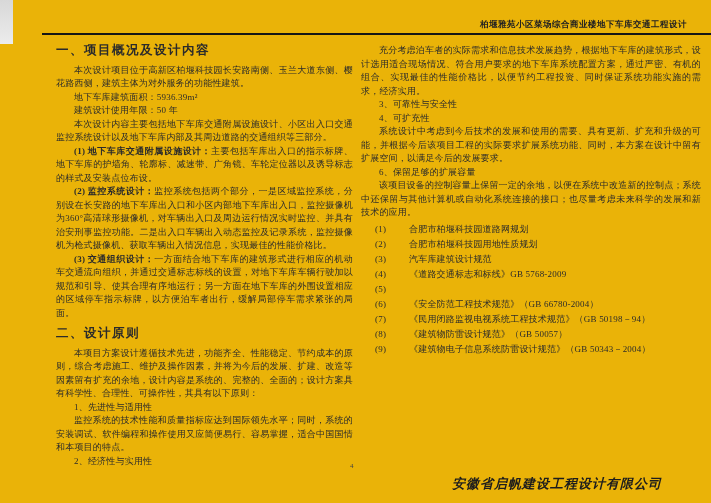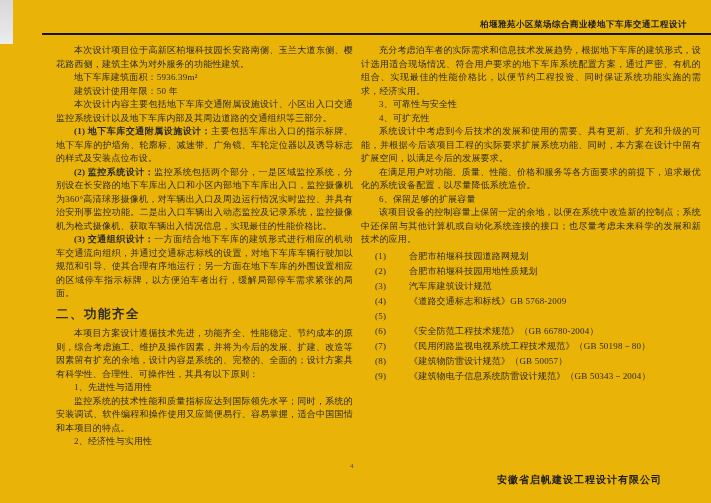--- a/index.html
+++ b/index.html
@@ -67,60 +67,61 @@
   .footer-page {
     position: absolute;
     left: 350px;
     bottom: 33px;
     font-size: 7px;
     color: #444;
   }
   .footer-company {
     position: absolute;
     right: 49px;
-    bottom: 16px;
-    font-size: 10px;
+    bottom: 10px;
+    font-size: 13px;
     font-weight: bold;
     letter-spacing: 1px;
     color: #1d1d1d;
+    font-style: italic;
   }
 </style>
 </head>
 <body>
 
 <div class="page">
 
   <div class="corner-artifact"></div>
 
   <div class="page-header">
     <span>柏堰雅苑小区菜场综合商业楼地下车库交通工程设计</span>
   </div>
   <div class="header-rule"></div>
 
   <div class="col col-left">
+    <h2 class="first">一、项目概况及设计内容</h2>
     <p>本次设计项目位于高新区柏堰科技园长安路南侧、玉兰大道东侧、樱花路西侧，建筑主体为对外服务的功能性建筑。</p>
     <p>地下车库建筑面积：5936.39m²</p>
     <p>建筑设计使用年限：50 年</p>
     <p>本次设计内容主要包括地下车库交通附属设施设计、小区出入口交通监控系统设计以及地下车库内部及其周边道路的交通组织等三部分。</p>
     <p><b>(1) 地下车库交通附属设施设计：</b><span>主要包括车库出入口的指示标牌、地下车库的护墙角、轮廓标、减速带、广角镜、车轮定位器以及诱导标志的样式及安装点位布设。</span></p>
     <p><b>(2) 监控系统设计：</b><span>监控系统包括两个部分，一是区域监控系统，分别设在长安路的地下车库出入口和小区内部地下车库出入口，监控摄像机为360°高清球形摄像机，对车辆出入口及周边运行情况实时监控、并具有治安刑事监控功能。二是出入口车辆出入动态监控及记录系统，监控摄像机为枪式摄像机、获取车辆出入情况信息，实现最佳的性能价格比。</span></p>
     <p><b>(3) 交通组织设计：</b><span>一方面结合地下车库的建筑形式进行相应的机动车交通流向组织，并通过交通标志标线的设置，对地下车库车辆行驶加以规范和引导、使其合理有序地运行；另一方面在地下车库的外围设置相应的区域停车指示标牌，以方便泊车者出行，缓解局部停车需求紧张的局面。</span></p>
-    <h2>二、功能齐全</h2>
+    <h2>二、设计原则</h2>
     <p>本项目方案设计遵循技术先进，功能齐全、性能稳定、节约成本的原则，综合考虑施工、维护及操作因素，并将为今后的发展、扩建、改造等因素留有扩充的余地，设计内容是系统的、完整的、全面的；设计方案具有科学性、合理性、可操作性，其具有以下原则：</p>
     <p>1、先进性与适用性</p>
     <p>监控系统的技术性能和质量指标应达到国际领先水平；同时，系统的安装调试、软件编程和操作使用又应简便易行、容易掌握，适合中国国情和本项目的特点。</p>
     <p>2、经济性与实用性</p>
   </div>
 
   <div class="col col-right">
     <p>充分考虑泊车者的实际需求和信息技术发展趋势，根据地下车库的建筑形式，设计选用适合现场情况、符合用户要求的地下车库系统配置方案，通过严密、有机的组合、实现最佳的性能价格比，以便节约工程投资、同时保证系统功能实施的需求，经济实用。</p>
     <p>3、可靠性与安全性</p>
     <p>4、可扩充性</p>
     <p>系统设计中考虑到今后技术的发展和使用的需要、具有更新、扩充和升级的可能，并根据今后该项目工程的实际要求扩展系统功能、同时，本方案在设计中留有扩展空间，以满足今后的发展要求。</p>
-    <p>在满足用户对功能、质量、性能、价格和服务等各方面要求的前提下，追求最优化的系统设备配置，以尽量降低系统造价。</p>
     <p>6、保留足够的扩展容量</p>
     <p>该项目设备的控制容量上保留一定的余地，以便在系统中改造新的控制点；系统中还保留与其他计算机或自动化系统连接的接口；也尽量考虑未来科学的发展和新技术的应用。</p>
     <div class="ref-list">
       <div class="ref-row">
           <span class="ref-no">(1)</span>
           <span class="ref-text">合肥市柏堰科技园道路网规划</span>
         </div>
       <div class="ref-row">
           <span class="ref-no">(2)</span>
           <span class="ref-text">合肥市柏堰科技园用地性质规划</span>
@@ -135,21 +136,21 @@
         </div>
       <div class="ref-row">
           <span class="ref-no">(5)</span>
         </div>
       <div class="ref-row">
           <span class="ref-no">(6)</span>
           <span class="ref-text">《安全防范工程技术规范》（GB 66780-2004）</span>
         </div>
       <div class="ref-row">
           <span class="ref-no">(7)</span>
-          <span class="ref-text">《民用闭路监视电视系统工程技术规范》（GB 50198－80）</span>
+          <span class="ref-text">《民用闭路监视电视系统工程技术规范》（GB 50198－94）</span>
         </div>
       <div class="ref-row">
           <span class="ref-no">(8)</span>
           <span class="ref-text">《建筑物防雷设计规范》（GB 50057）</span>
         </div>
       <div class="ref-row">
           <span class="ref-no">(9)</span>
           <span class="ref-text">《建筑物电子信息系统防雷设计规范》（GB 50343－2004）</span>
         </div>
     </div>

